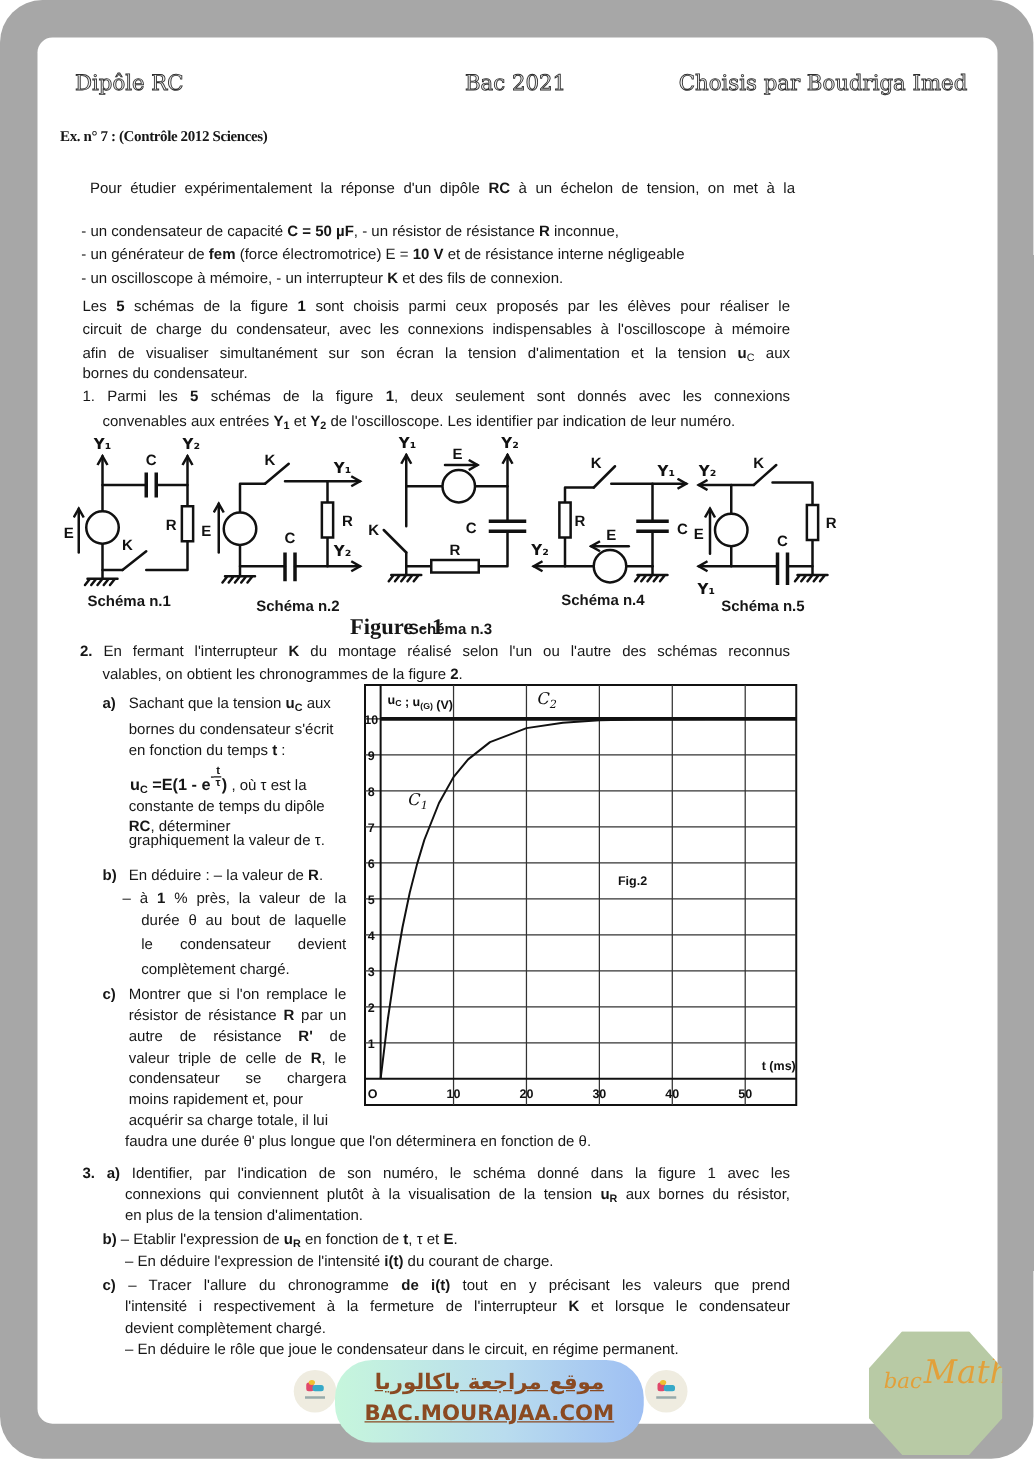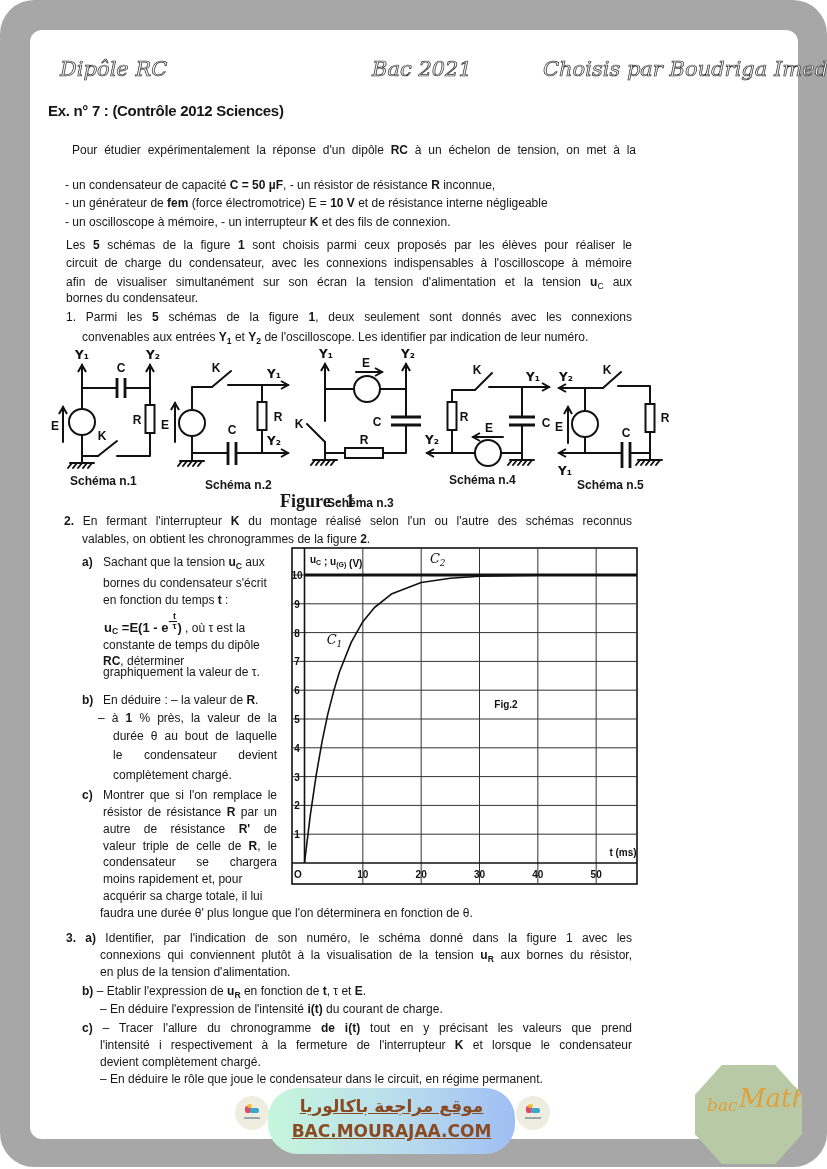--- a/index.html
+++ b/index.html
@@ -1,20 +1,20 @@
 <!DOCTYPE html>
 <html><head>
 <meta charset="utf-8">
 <style>
   body{margin:0;background:#fff;}
   .page{position:relative;width:827px;height:1169px;overflow:hidden;background:#fff;font-family:"Liberation Sans",sans-serif;color:#161616;}
   .frame{position:absolute;left:0;top:0;width:827px;height:1167px;background:#a7a7a7;border-radius:34px;}
   .sheet{position:absolute;left:30px;top:30px;width:768px;height:1109px;background:#fff;border-radius:12px;}
-  .hdr{position:absolute;top:57px;font-family:"DejaVu Serif",serif;font-style:italic;font-size:21px;color:#ececec;-webkit-text-stroke:0.7px #2e2e2e;white-space:nowrap;}
-  .ex-title{position:absolute;left:48px;top:102px;font-family:Liberation Sans, sans-serif;font-weight:bold;font-size:15px;letter-spacing:-0.3px;white-space:nowrap;}
+  .hdr{position:absolute;top:57px;font-family:"DejaVu Serif",serif;font-size:17px;color:#ececec;-webkit-text-stroke:0.7px #2e2e2e;white-space:nowrap;}
+  .ex-title{position:absolute;left:48px;top:102px;font-family:Liberation Serif, serif;font-weight:bold;font-size:12px;letter-spacing:-0.3px;white-space:nowrap;}
   .ln{position:absolute;font-size:12px;line-height:16px;height:16px;white-space:nowrap;}
   .ln.j{text-align:justify;text-align-last:justify;}
   .b{font-weight:bold;}
   .sub{font-size:0.72em;vertical-align:-0.3em;line-height:0;}
   .bsub{font-weight:bold;font-size:0.72em;vertical-align:-0.3em;line-height:0;}
   .qlbl{position:absolute;font-weight:bold;font-size:12px;line-height:16px;}
   .formula{position:absolute;left:104px;top:612px;font-size:12px;line-height:16px;white-space:nowrap;}
   .formula .fb{font-weight:bold;font-size:13px;}
   .formula .exp{display:inline-block;vertical-align:8px;font-size:9px;font-weight:bold;line-height:9px;}
   .formula .frac{display:inline-block;text-align:center;vertical-align:middle;}

